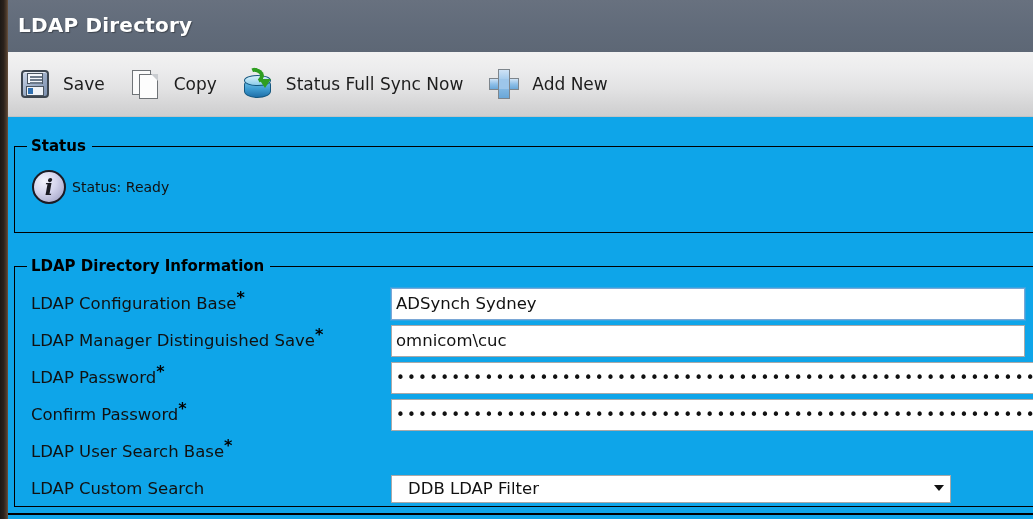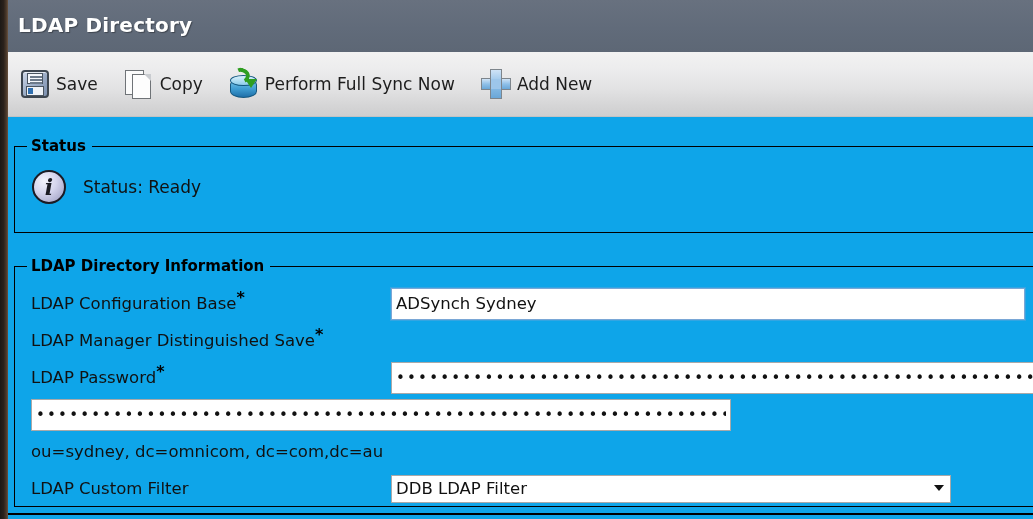--- a/index.html
+++ b/index.html
@@ -58,21 +58,21 @@
     align-items: center;
     height: 100%;
     padding: 0 8px 0 0;
     margin-right: 16px;
     cursor: pointer;
     user-select: none;
   }
   .tb-label {
     font-size: 17px;
     color: #1d1d1d;
-    margin-left: 4px;
+    margin-left: 11px;
     white-space: nowrap;
   }
   .tb-icon {
     width: 34px; height: 34px;
     position: relative;
     flex: 0 0 34px;
   }
 
   
   .ico-save .body {
@@ -204,21 +204,21 @@
     border: 2px solid #1b1b24;
   }
   .ico-info .i {
     position: absolute; left: 0; top: 0; width: 36px; height: 36px;
     text-align: center; line-height: 36px;
     font-family: "DejaVu Serif", "Liberation Serif", serif;
     font-size: 22px; font-weight: bold; font-style: italic;
     color: #1b1b24;
   }
   .status-text {
-    font-size: 17px; color: #111; margin-left: 16px; white-space: nowrap;
+    font-size: 14px; color: #111; margin-left: 5px; white-space: nowrap;
   }
 
   
   .form {
     padding: 10px 0 0 0;
     position: relative;
   }
   .frow {
     display: flex;
     align-items: center;
@@ -268,21 +268,21 @@
     position: relative;
     width: 560px; height: 28px;
   }
   select.sel {
     width: 560px; height: 28px;
     font-family: "DejaVu Sans", "Liberation Sans", sans-serif;
     font-size: 16.5px;
     color: #111;
     background: #ffffff;
     border: 1px solid #a9a9a9;
-    padding: 1px 22px 1px 4px;
+    padding: 1px 22px 1px 16px;
     -webkit-appearance: none;
     -moz-appearance: none;
     appearance: none;
     outline: none;
   }
   .sel-arrow {
     position: absolute; right: 7px; top: 10px;
     width: 0; height: 0;
     border-left: 5px solid transparent;
     border-right: 5px solid transparent;
@@ -326,21 +326,21 @@
       <span class="tb-label">Copy</span>
     </div>
 
     <div class="tb-item">
       <span class="tb-icon ico-sync">
         <span class="disk"></span>
           <span class="top"></span>
           <span class="arrow"></span>
           <span class="tip"></span>
       </span>
-      <span class="tb-label">Perform Full Sync Now</span>
+      <span class="tb-label">Status Full Sync Now</span>
     </div>
 
     <div class="tb-item">
       <span class="tb-icon ico-add">
         <span class="h"></span>
           <span class="v"></span>
           <span class="cover"></span>
       </span>
       <span class="tb-label">Add New</span>
     </div>
@@ -365,37 +365,39 @@
 
       <div class="form">
 
         <div class="frow">
           <span class="flabel"><span>LDAP Configuration Base</span><span class="req">*</span></span>
           <input class="txt w-normal focused" type="text" value="ADSynch Sydney" style="">
         </div>
 
         <div class="frow">
           <span class="flabel"><span>LDAP Manager Distinguished Save</span><span class="req">*</span></span>
+          <input class="txt w-normal" type="text" value="omnicom\cuc" style="">
         </div>
 
         <div class="frow">
           <span class="flabel"><span>LDAP Password</span><span class="req">*</span></span>
           <input class="txt pw w-wide" type="text" readonly="" value="••••••••••••••••••••••••••••••••••••••••••••••••••••••••••••••••" style="">
         </div>
 
         <div class="frow">
+          <span class="flabel"><span>Confirm Password</span><span class="req">*</span></span>
           <input class="txt pw w-wide" type="text" readonly="" value="••••••••••••••••••••••••••••••••••••••••••••••••••••••••••••••••" style="">
         </div>
 
         <div class="frow">
-          <span class="plain-value">ou=sydney, dc=omnicom, dc=com,dc=au</span>
-        </div>
-
-        <div class="frow">
-          <span class="flabel"><span>LDAP Custom Filter</span></span>
+          <span class="flabel"><span>LDAP User Search Base</span><span class="req">*</span></span>
+        </div>
+
+        <div class="frow">
+          <span class="flabel"><span>LDAP Custom Search</span></span>
           <span class="sel-wrap">
             <select class="sel">
               <option>DDB LDAP Filter</option>
             </select>
             <span class="sel-arrow"></span>
           </span>
         </div>
 
       </div>
     </fieldset>

